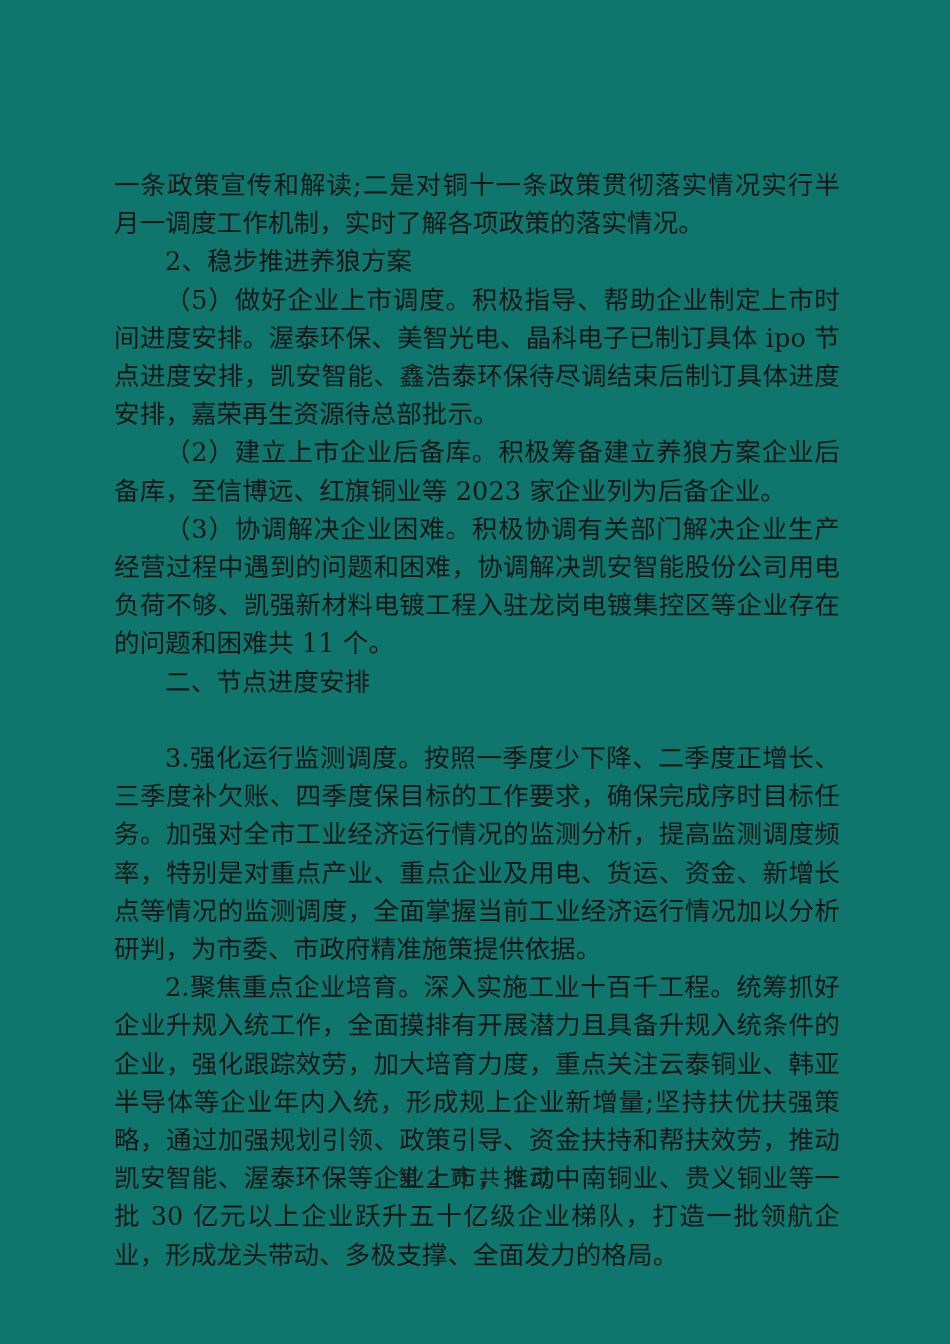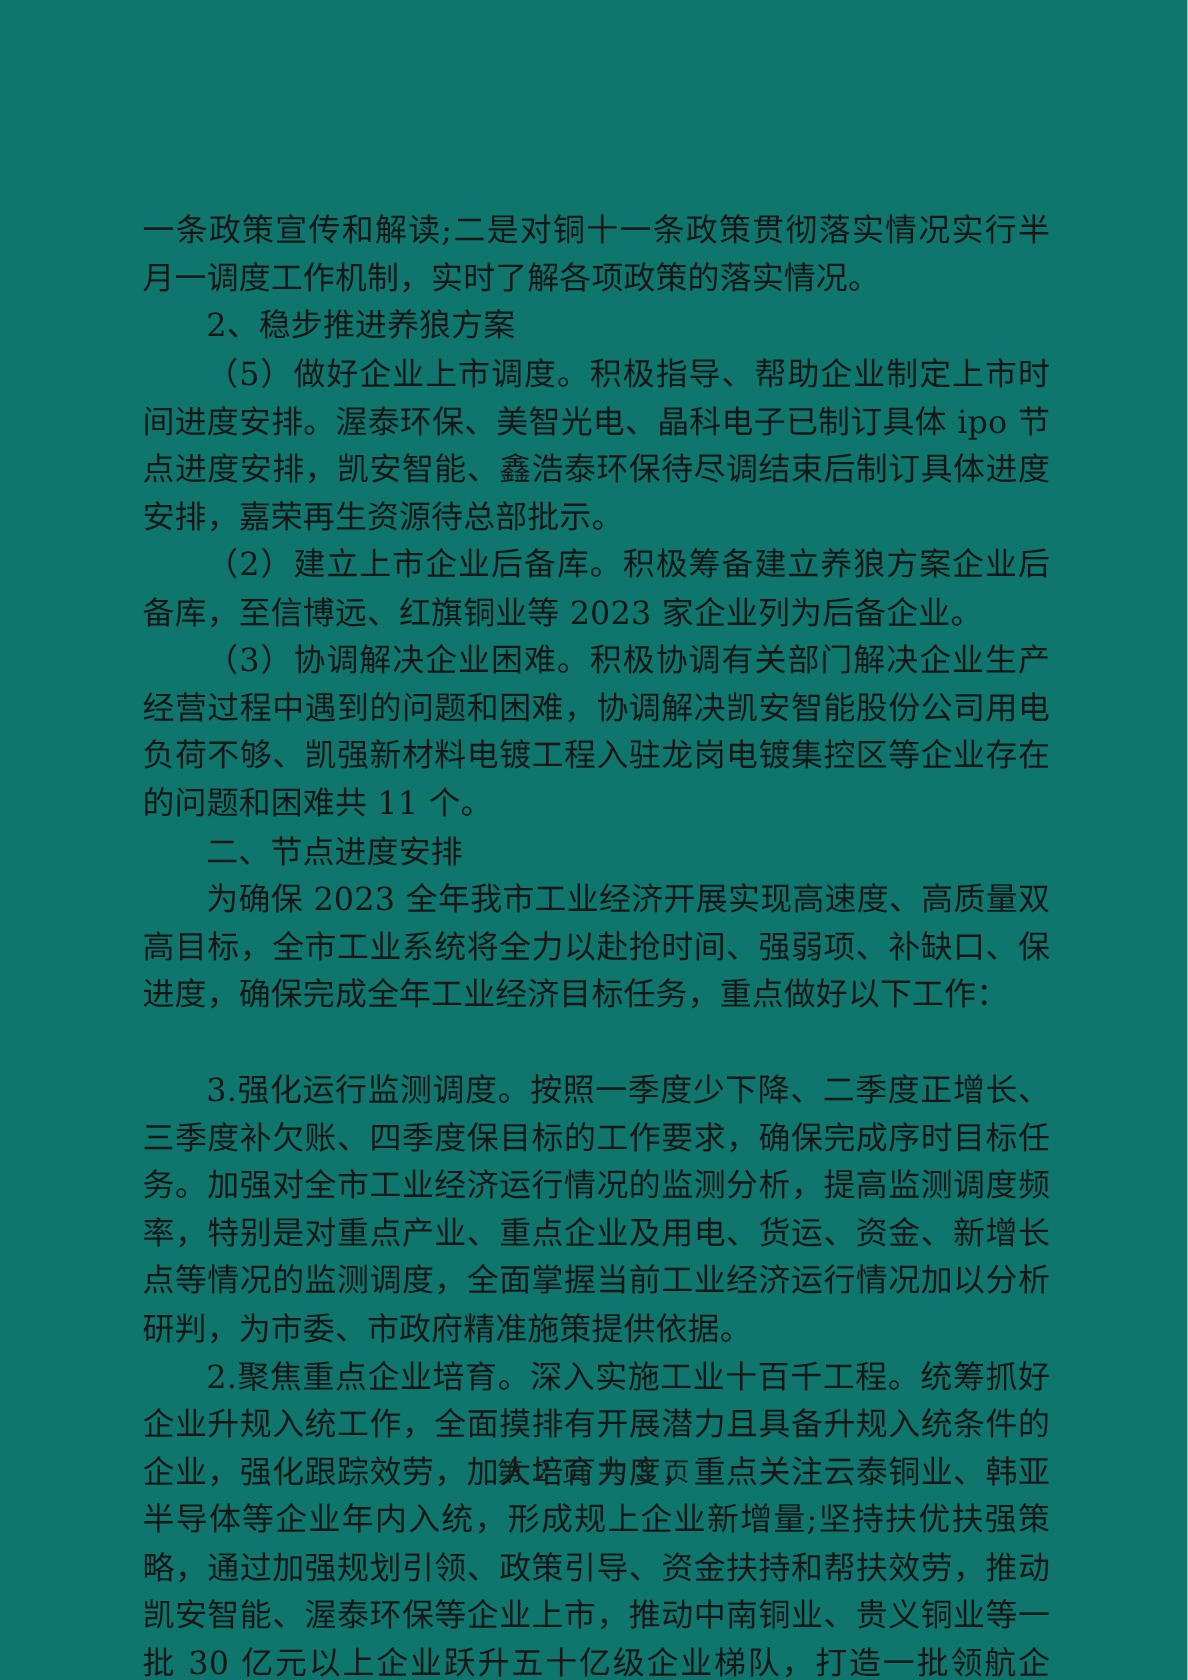--- a/index.html
+++ b/index.html
@@ -69,21 +69,20 @@
     <p class="para indent">2、稳步推进养狼方案</p>
 
     <p class="para indent">（5）做好企业上市调度。积极指导、帮助企业制定上市时间进度安排。渥泰环保、美智光电、晶科电子已制订具体 ipo 节点进度安排，凯安智能、鑫浩泰环保待尽调结束后制订具体进度安排，嘉荣再生资源待总部批示。</p>
 
     <p class="para indent">（2）建立上市企业后备库。积极筹备建立养狼方案企业后备库，至信博远、红旗铜业等 2023 家企业列为后备企业。</p>
 
     <p class="para indent">（3）协调解决企业困难。积极协调有关部门解决企业生产经营过程中遇到的问题和困难，协调解决凯安智能股份公司用电负荷不够、凯强新材料电镀工程入驻龙岗电镀集控区等企业存在的问题和困难共 11 个。</p>
 
     <p class="para indent">二、节点进度安排</p>
 
-    <p class="para indent">为确保 2023 全年我市工业经济开展实现高速度、高质量双高目标，全市工业系统将全力以赴抢时间、强弱项、补缺口、保进度，确保完成全年工业经济目标任务，重点做好以下工作：</p>
 
     <div class="spacer-line"></div>
 
     <p class="para indent">3.强化运行监测调度。按照一季度少下降、二季度正增长、三季度补欠账、四季度保目标的工作要求，确保完成序时目标任务。加强对全市工业经济运行情况的监测分析，提高监测调度频率，特别是对重点产业、重点企业及用电、货运、资金、新增长点等情况的监测调度，全面掌握当前工业经济运行情况加以分析研判，为市委、市政府精准施策提供依据。</p>
 
     <p class="para indent">2.聚焦重点企业培育。深入实施工业十百千工程。统筹抓好企业升规入统工作，全面摸排有开展潜力且具备升规入统条件的企业，强化跟踪效劳，加大培育力度，重点关注云泰铜业、韩亚半导体等企业年内入统，形成规上企业新增量;坚持扶优扶强策略，通过加强规划引领、政策引导、资金扶持和帮扶效劳，推动凯安智能、渥泰环保等企业上市，推动中南铜业、贵义铜业等一批 30 亿元以上企业跃升五十亿级企业梯队，打造一批领航企业，形成龙头带动、多极支撑、全面发力的格局。</p>
 
   </div>
 
   <div class="footer">

